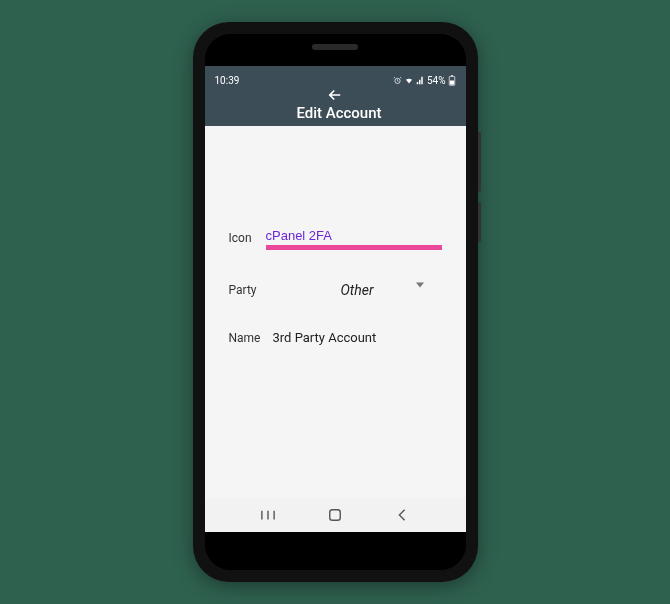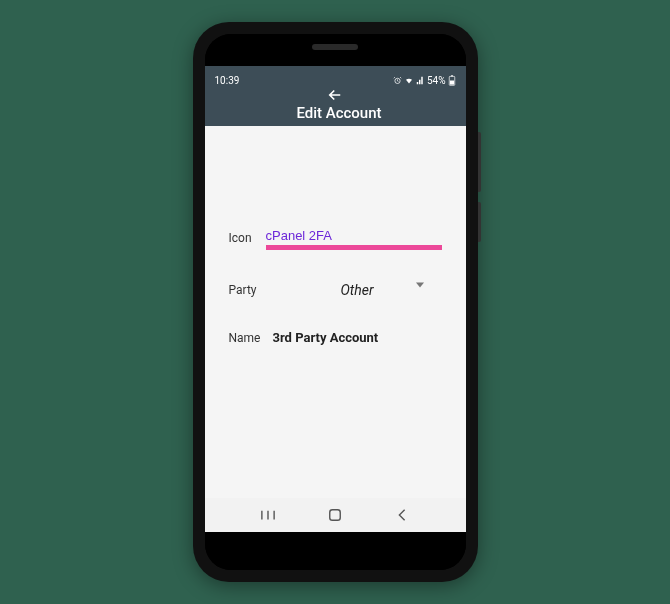--- a/index.html
+++ b/index.html
@@ -102,21 +102,20 @@
     }
     .label {
       width: 44px;
       font-size: 12px;
       color: #333;
     }
     .value {
       flex: 1;
       font-size: 13px;
       color: #222;
-      font-weight: bold;
     }
     .name-input {
       flex: 1;
       border: none;
       border-bottom: 5px solid #ec4899;
       background: transparent;
       font-size: 13px;
       color: #6d28d9;
       padding: 2px 0;
       outline: none;

